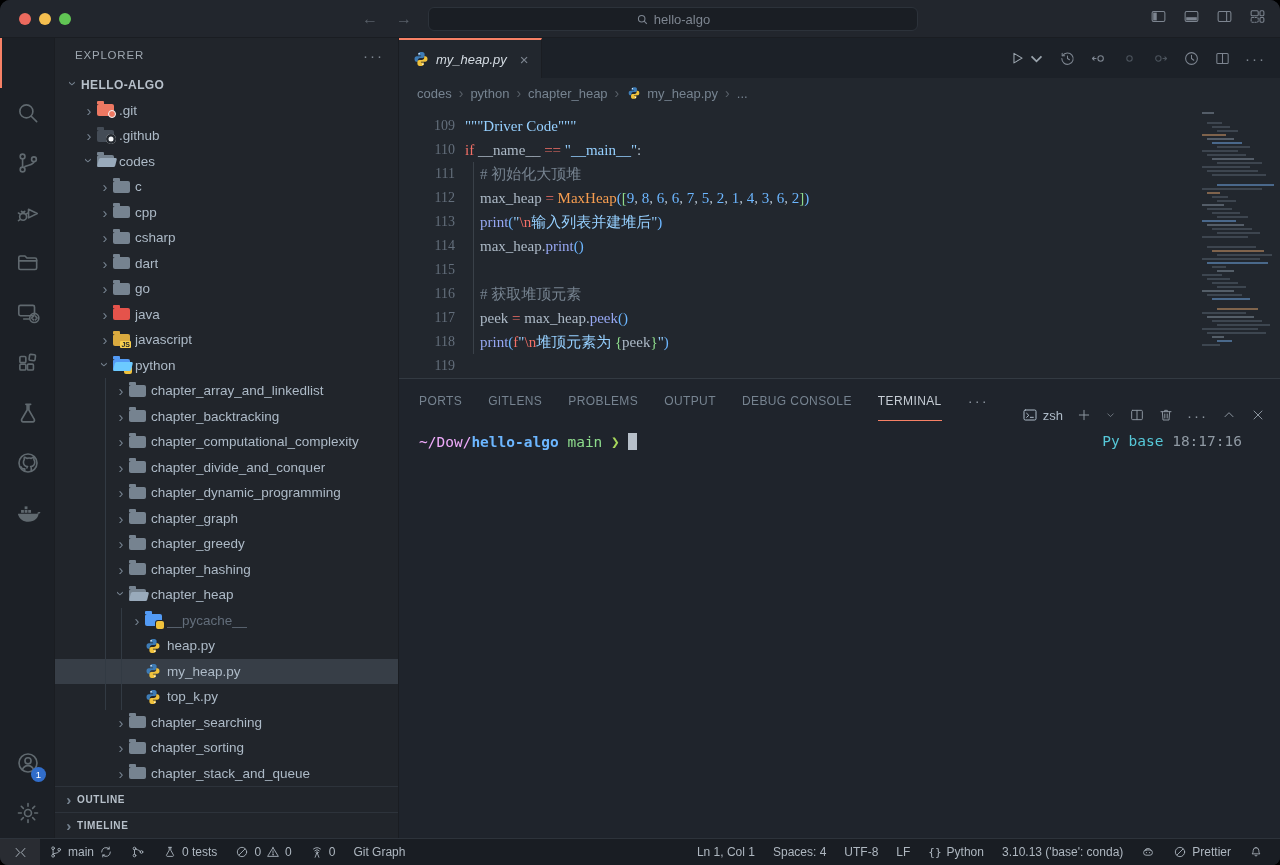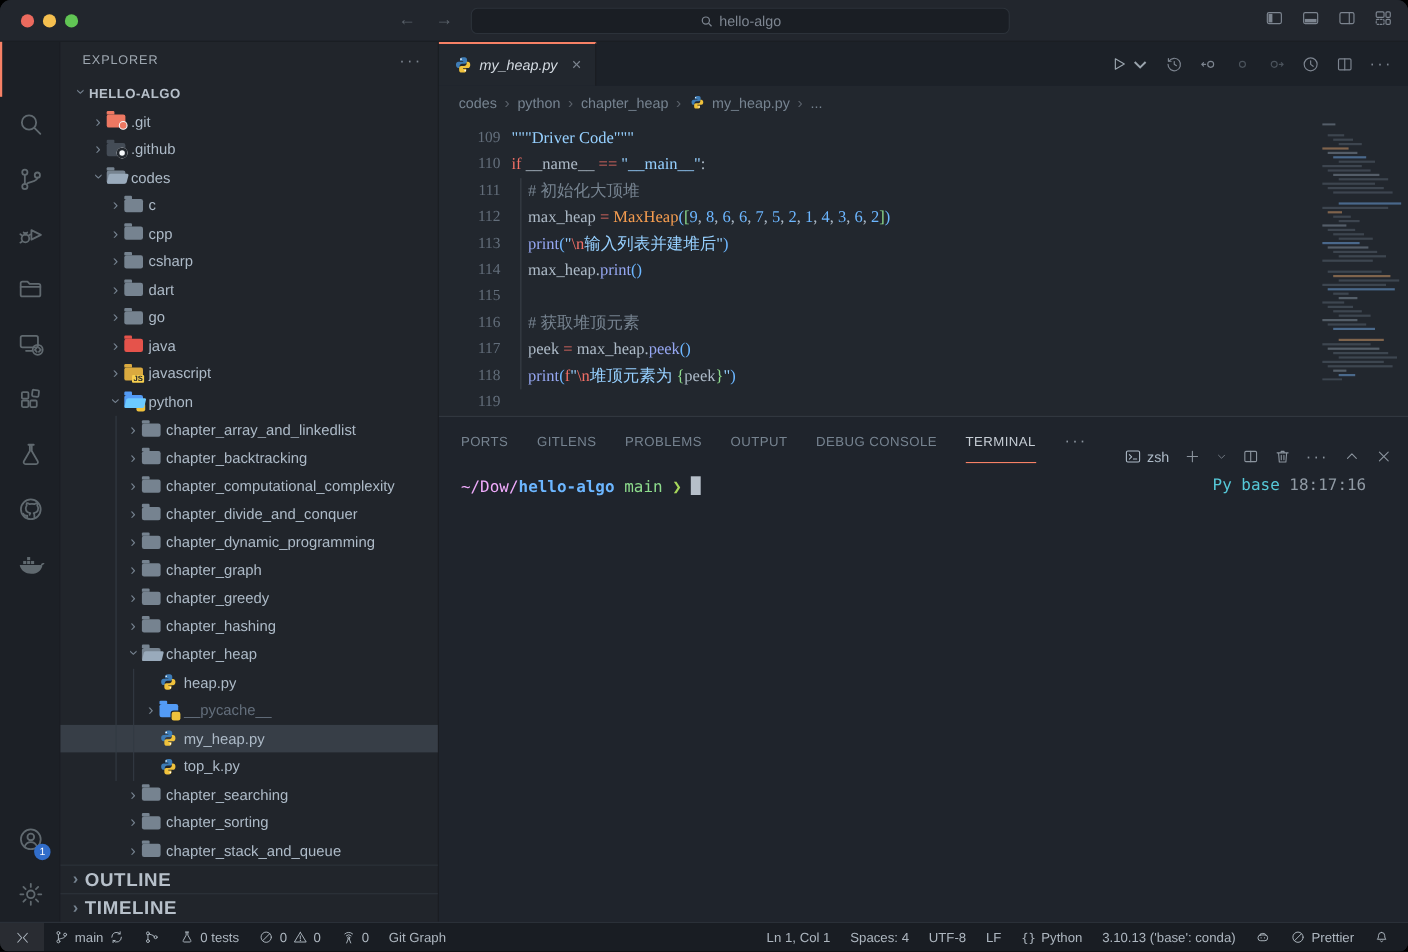--- a/index.html
+++ b/index.html
@@ -59,21 +59,21 @@
   .gitdot { position:absolute; right:-2px; bottom:-2px; width:8px; height:8px; border-radius:50%;
             background:#ed7862; border:1.5px solid #f6f8fa; }
   .ghc { position:absolute; right:-2px; bottom:-2px; width:10px; height:10px; border-radius:50%;
          background:#f6f8fa; box-shadow:inset 0 0 0 2.5px #24292f; }
   .jsb { position:absolute; right:-1px; bottom:-2px; font-style:normal; font-size:7px; font-weight:bold; color:#1c2128;
          background:#f7cf4f; padding:0 1px; border-radius:1px; }
   .pyd { position:absolute; right:-2px; bottom:-3px; width:8px; height:8px; border-radius:2px; background:#f0c23c;
          box-shadow:0 0 0 1px #21252b; }
   .tree-guide { position:absolute; width:1px; background:#323a43; }
   .sb-section { height:26px; display:flex; align-items:center; border-top:1px solid #2d333b; color:#b7c0ca;
-                font-weight:bold; font-size:17px; letter-spacing:.6px; padding-left:6px; }
+                font-weight:bold; font-size:10px; letter-spacing:.6px; padding-left:6px; }
   .sb-fill { flex:1; }
 
   
   .editorgroup { flex:1; display:flex; flex-direction:column; min-width:0; background:#22272e; }
   .tabbar { height:40px; background:#1c2128; display:flex; align-items:stretch; flex:0 0 40px; }
   .tab { display:flex; align-items:center; gap:7px; padding:0 12px 0 14px; background:#22272e;
          border-top:2px solid #f78166; border-right:1px solid #1a1d22; color:#d5dce3; font-size:13px; }
   .tab .tabname { font-style:italic; }
   .tab .close { color:#7d8590; font-size:15px; margin-left:6px; }
   .edtoolbar { margin-left:auto; display:flex; align-items:center; gap:14px; padding-right:14px; color:#7d8590; }
@@ -404,40 +404,40 @@
             </span>
             <span class="lbl">chapter_hashing</span>
           </div>
           <div class="trow" style="padding-left: 58px;">
             <span class="chev d"></span>
             <span class="ticon">
               <span class="fold g open"></span>
             </span>
             <span class="lbl">chapter_heap</span>
           </div>
+          <div class="trow dim" style="padding-left: 74px;">
+            <span class="chev r"></span>
+            <span class="ticon">
+              <span class="fold py">
+                <i class="pyd"></i>
+              </span>
+            </span>
+            <span class="lbl">__pycache__</span>
+          </div>
           <div class="trow" style="padding-left: 74px;">
             <span class="chev "></span>
             <span class="ticon">
               <svg width="16" height="16" viewBox="0 0 32 32">
                 <path fill="#3e7cb6" d="M15.9 2c-4.5 0-5.6 2-5.6 4.4V9h5.8v1.3H7.4C4.9 10.3 3 12.2 3 15.9c0 3.7 1.9 5.7 4.4 5.7h2.2v-3.2c0-2.5 2-4.6 4.6-4.6h5.2c2.1 0 3.8-1.7 3.8-3.8V6.4C23.2 4 21.4 2 18.9 2h-3z"></path>
                 <circle fill="#fff" cx="12.2" cy="5.6" r="1.5"></circle>
                 <path fill="#f0c23c" d="M16.1 30c4.5 0 5.6-2 5.6-4.4V23h-5.8v-1.3h8.7c2.5 0 4.4-1.9 4.4-5.6s-1.9-5.7-4.4-5.7h-2.2v3.2c0 2.5-2 4.6-4.6 4.6h-5.2c-2.1 0-3.8 1.7-3.8 3.8v3.6c0 2.4 1.8 4.4 4.3 4.4h3z"></path>
                 <circle fill="#fff" cx="19.8" cy="26.4" r="1.5"></circle>
               </svg>
             </span>
             <span class="lbl">heap.py</span>
-          </div>
-          <div class="trow dim" style="padding-left: 74px;">
-            <span class="chev r"></span>
-            <span class="ticon">
-              <span class="fold py">
-                <i class="pyd"></i>
-              </span>
-            </span>
-            <span class="lbl">__pycache__</span>
           </div>
           <div class="trow selected" style="padding-left: 74px;">
             <span class="chev "></span>
             <span class="ticon">
               <svg width="16" height="16" viewBox="0 0 32 32">
                 <path fill="#3e7cb6" d="M15.9 2c-4.5 0-5.6 2-5.6 4.4V9h5.8v1.3H7.4C4.9 10.3 3 12.2 3 15.9c0 3.7 1.9 5.7 4.4 5.7h2.2v-3.2c0-2.5 2-4.6 4.6-4.6h5.2c2.1 0 3.8-1.7 3.8-3.8V6.4C23.2 4 21.4 2 18.9 2h-3z"></path>
                 <circle fill="#fff" cx="12.2" cy="5.6" r="1.5"></circle>
                 <path fill="#f0c23c" d="M16.1 30c4.5 0 5.6-2 5.6-4.4V23h-5.8v-1.3h8.7c2.5 0 4.4-1.9 4.4-5.6s-1.9-5.7-4.4-5.7h-2.2v3.2c0 2.5-2 4.6-4.6 4.6h-5.2c-2.1 0-3.8 1.7-3.8 3.8v3.6c0 2.4 1.8 4.4 4.3 4.4h3z"></path>
                 <circle fill="#fff" cx="19.8" cy="26.4" r="1.5"></circle>
               </svg>

